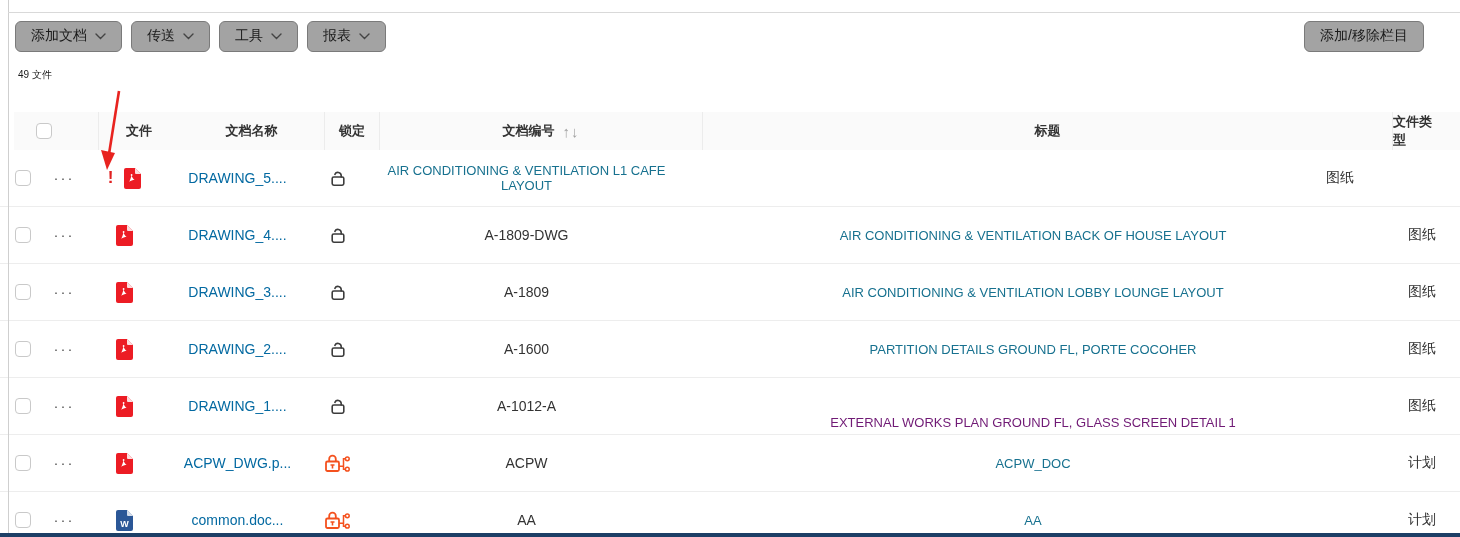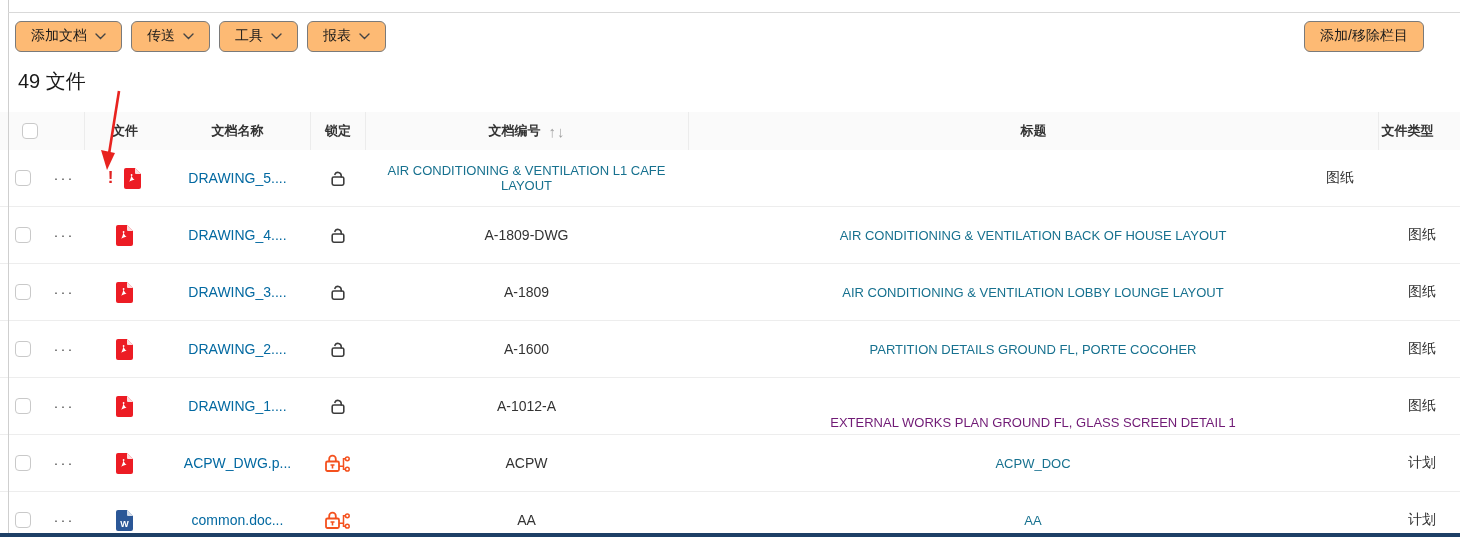--- a/index.html
+++ b/index.html
@@ -10,35 +10,35 @@
   }
   
   .frame-vline { position:absolute; left:8px; top:0; bottom:0; width:1px; background:#cfcfcf; z-index:5; }
   .frame-hline { position:absolute; left:8px; right:0; top:12px; height:1px; background:#d9d9d9; z-index:5; }
   .bottom-bar  { position:absolute; left:0; right:0; bottom:0; height:4px; background:#1d3f66; z-index:50; }
 
   
   .toolbar { position:absolute; top:20px; left:15px; right:36px; height:32px; display:flex; gap:9px; align-items:center; }
   .btn {
     display:inline-flex; align-items:center; gap:8px; height:31px; padding:0 15px;
-    background:#fdba74; border:1px solid #7a7a7a; border-radius:6px;
+    background:#a3a3a3; border:1px solid #7a7a7a; border-radius:6px;
     font-size:14px; color:#1a1a1a; cursor:pointer; white-space:nowrap;
   }
   .btn-right { position:absolute; right:0; }
   .chev { width:11px; height:7px; display:inline-block; }
 
-  .file-count { position:absolute; top:68px; left:18px; font-size:20px; color:#1a1a1a; }
+  .file-count { position:absolute; top:68px; left:18px; font-size:10px; color:#1a1a1a; }
 
   
   .table { position:absolute; top:112px; left:0; right:0; }
   .trow {
     display:grid; align-items:center;
     grid-template-columns:44px 40px 81px 145px 55px 323px 690px 1fr;
   }
-  .thead { height:38px; background:#fafafa; font-size:13px; font-weight:700; color:#333; }
+  .thead { height:38px; background:#fafafa; font-size:13px; font-weight:700; color:#333;margin-left:14px; }
   .thead .hcell { display:flex; align-items:center; justify-content:center; height:100%; }
   .thead .sep { border-left:1px solid #ececec; }
   .tbody-row { height:57px; border-bottom:1px solid #ededed; background:#fff; font-size:14px; }
   .cell { display:flex; align-items:center; justify-content:center; }
   .cell-check { justify-content:flex-start; padding-left:15px; }
   .checkbox { width:16px; height:16px; border:1.5px solid #c9c9c9; border-radius:4px; background:#fff; cursor:pointer; }
   .more-dots { color:#555; font-size:15px; letter-spacing:2px; cursor:pointer; line-height:6px; }
   .doc-name { color:#0369a1; }
   .doc-no { color:#333; }
   .doc-title { font-size:13px; text-align:center; cursor:pointer; }

